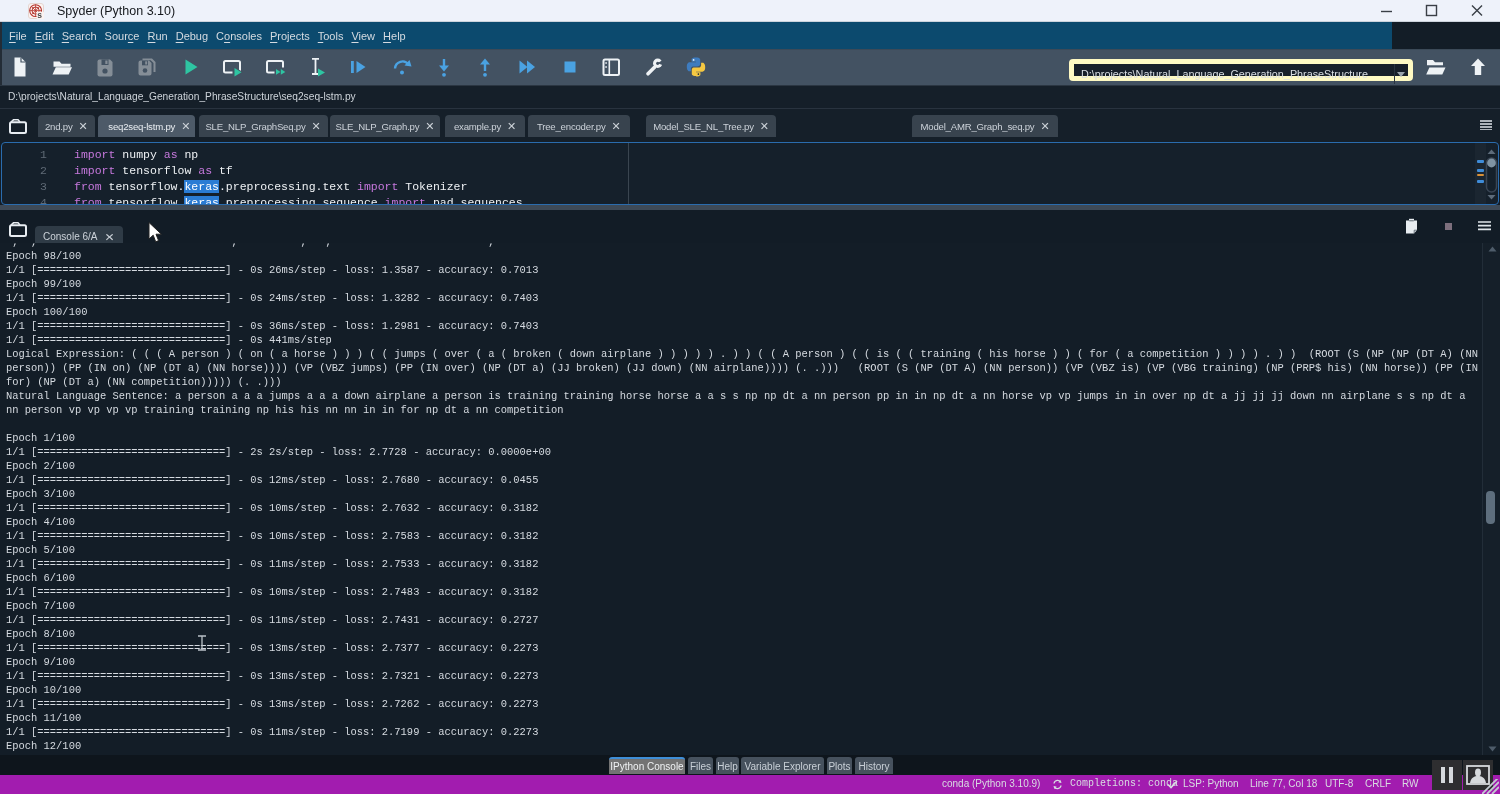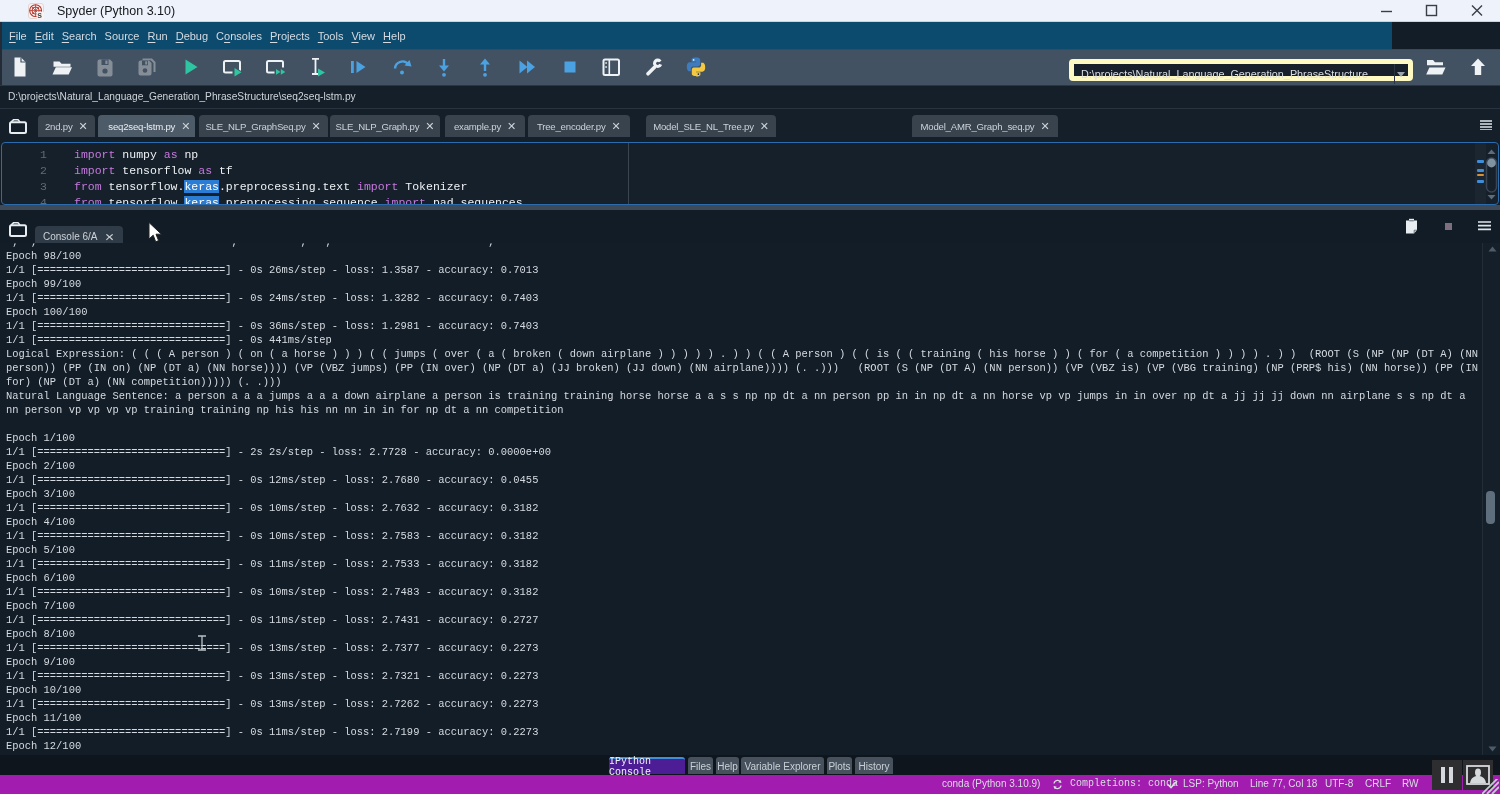--- a/index.html
+++ b/index.html
@@ -41,21 +41,21 @@
 #conhdr { position:absolute; left:0; top:210px; width:1500px; height:33px; background:#121c26; }
 #contab { position:absolute; left:35px; top:8px; height:21px; background:#2f3b46; border-radius:4px 4px 0 0; color:#ccd2d9; font-size:10px; display:flex; align-items:center; padding:0 8px; white-space:nowrap;margin-top:8px; }
 #contab::after { content:""; position:absolute; left:0; right:0; top:21px; height:4px; background:#3e8ed8; }
 #conbody { position:absolute; left:0; top:243px; width:1482px; height:512px; background:#131d27; overflow:hidden; }
 #context { position:absolute; left:6px; top:-8px; font-family:"Liberation Mono",monospace; font-size:10.45px; line-height:14px; color:#d5dae0; white-space:pre; }
 #conscroll { position:absolute; left:1482px; top:243px; width:18px; height:512px; background:#151f29; border-left:1px solid #222d38; }
 #conthumb { position:absolute; left:1486px; top:491px; width:9px; height:33px; background:#5e6e7d; border-radius:4px; }
 
 #dockstrip { position:absolute; left:0; top:755px; width:1500px; height:20px; background:#0e151c; }
 .dtab { position:absolute; top:2px; height:17px; background:#46515d; border-radius:3px 3px 0 0; color:#c8cfd6; font-size:10px; display:flex; align-items:center; justify-content:center; padding:0; border-top:2px solid transparent; }
-.dtab.active { background:#4c1d95; color:#f0f2f4; border-top:2px solid #3e8ed8;font-family:Liberation Mono, monospace; }
+.dtab.active { background:#737373; color:#f0f2f4; border-top:2px solid #3e8ed8; }
 
 #statusbar { position:absolute; left:0; top:775px; width:1500px; height:19px; background:#a21caf; color:#d8dde2; font-size:10px; }
 #statusbar span { position:absolute; top:3px; white-space:nowrap; }
 .osd { position:absolute; width:30px; height:30px; background:#2e2e30; }
 </style>
 </head>
 <body>
 <div id="titlebar"></div>
 <svg class="abs" style="left:28px;top:3px;" width="16" height="16" viewBox="0 0 16 16">
  <rect x="0.5" y="0.5" width="15" height="15" rx="2.5" fill="#fbf3f1" stroke="#e4d5d1"></rect>

